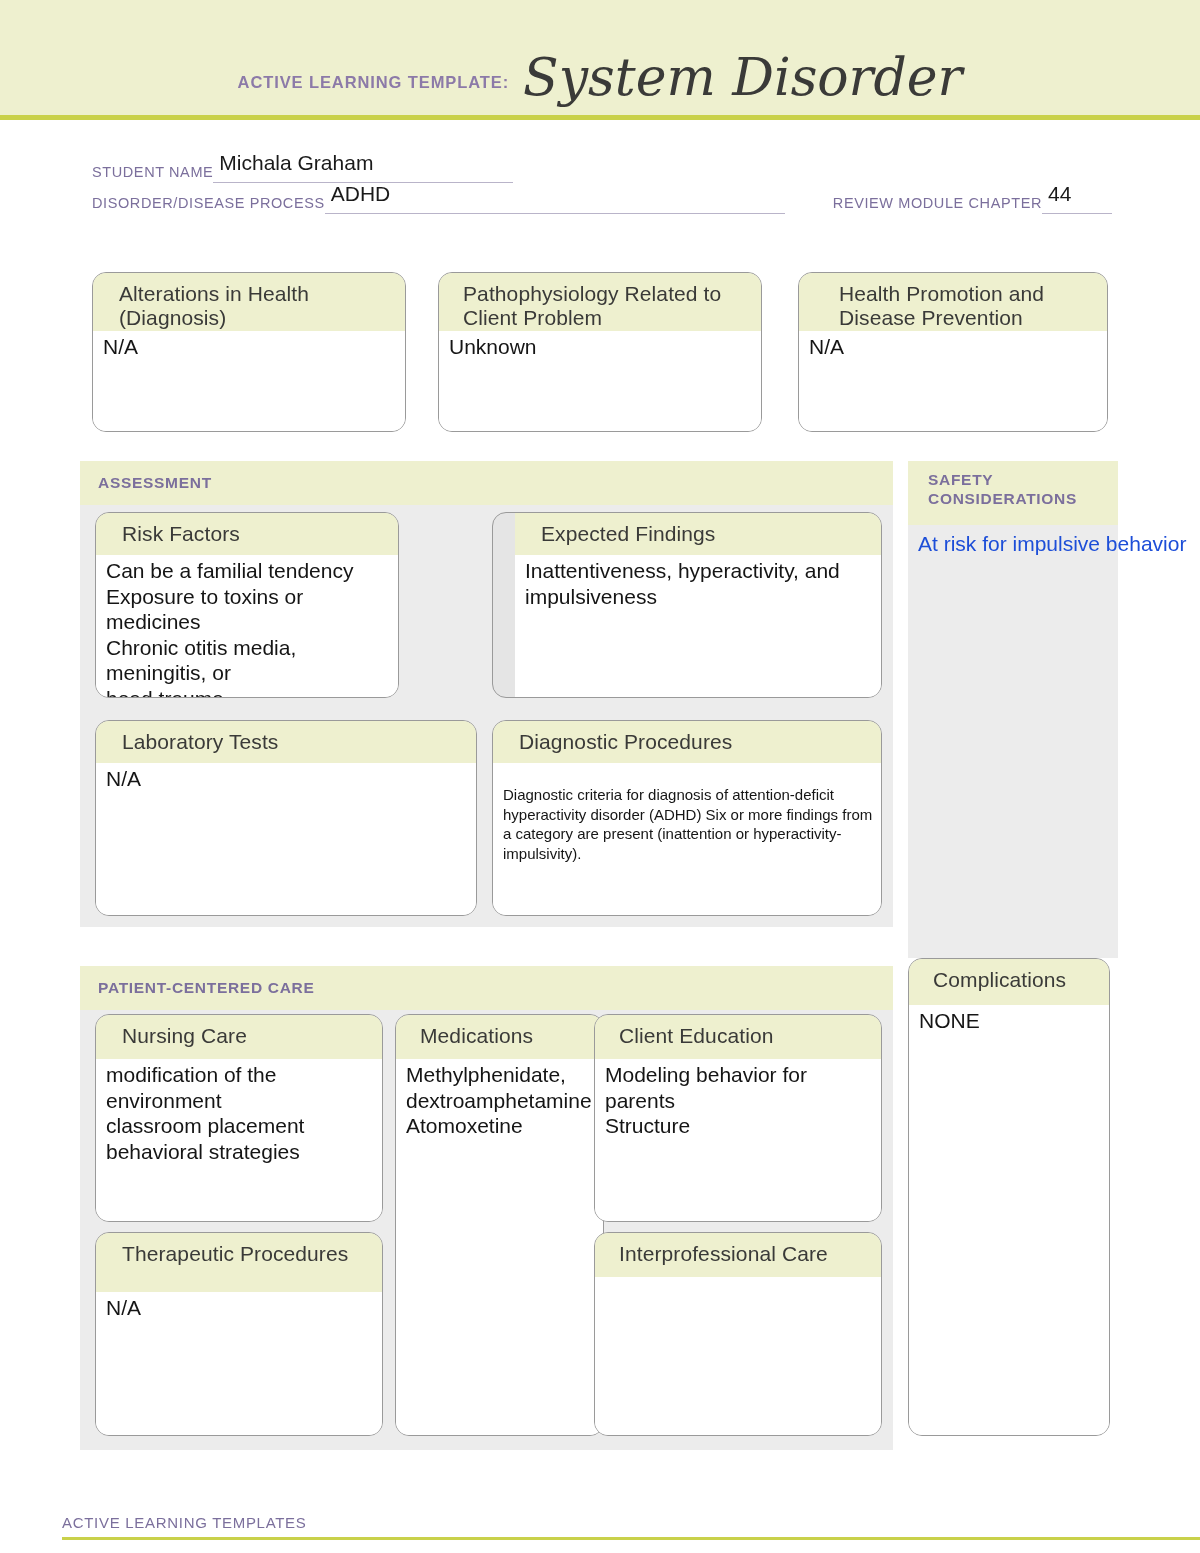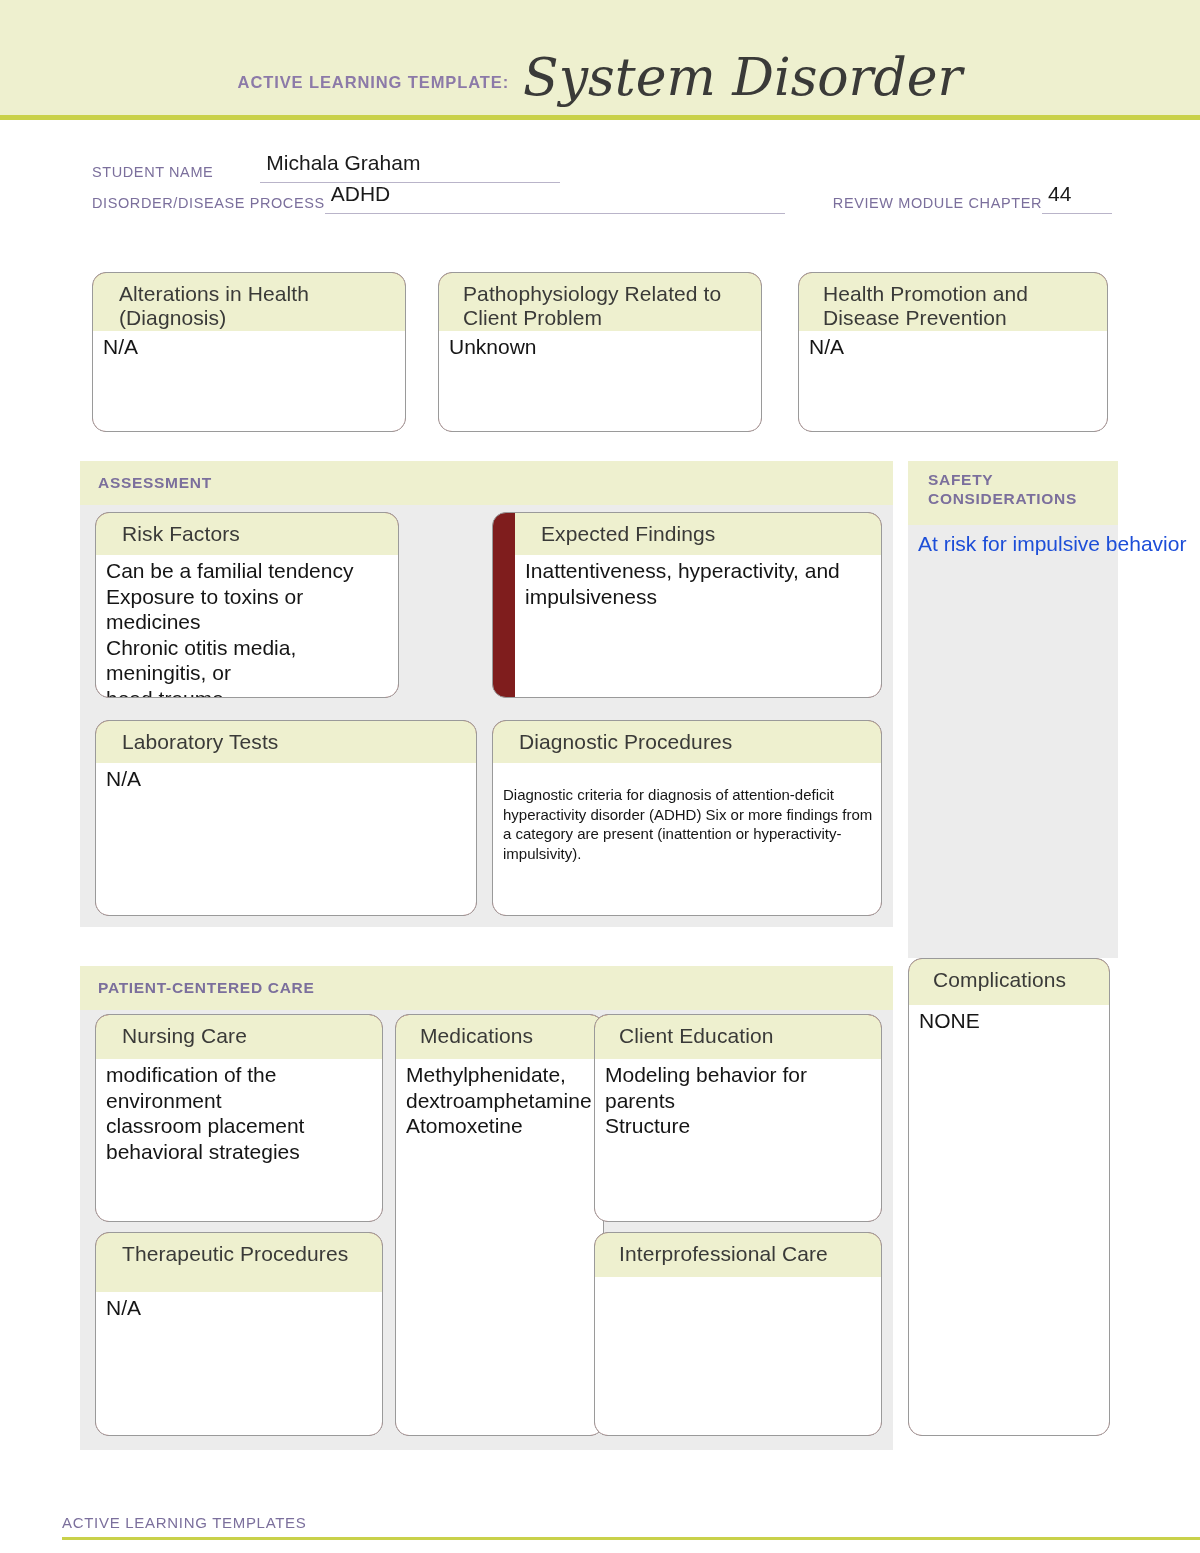--- a/index.html
+++ b/index.html
@@ -85,29 +85,29 @@
     white-space: nowrap;
     padding: 0 6px 1px 6px;
     line-height: 1;
   }
   .info-line {
     border-bottom: 1px solid #b9b4c9;
     flex: 0 0 auto;
     height: 100%;
     box-sizing: border-box;
   }
-  .fill-name   { width: 300px; margin-left: 47px; }
+  .fill-name   { width: 300px; }
   .fill-disord { width: 460px; }
   .fill-chap   { width: 70px; }
   .spacer-mid  { flex: 1 1 auto; }
 
   
   .card {
     position: absolute;
-    background: #7f1d1d;
+    background: #e5e5e5;
     border: 1.6px solid #9a9a9a;
     border-radius: 14px;
     box-sizing: border-box;
     overflow: hidden;
   }
   .card-head {
     background: #eef0cf;
     box-sizing: border-box;
     padding: 9px 0 8px 26px;
     color: #3a3a38;
@@ -209,21 +209,21 @@
   <div class="card-body" style="height:100px;">N/A</div>
 </div>
 
 <div class="card" style="left:438px; top:272px; width:324px; height:160px;">
   <div class="card-head" style="height:58px; padding-left:24px;">Pathophysiology Related
 to Client Problem</div>
   <div class="card-body" style="height:100px;">Unknown</div>
 </div>
 
 <div class="card" style="left:798px; top:272px; width:310px; height:160px;">
-  <div class="card-head" style="height:58px; padding-left:24px;">Health Promotion and
+  <div class="card-head" style="height:58px; padding-left:40px;">Health Promotion and
 Disease Prevention</div>
   <div class="card-body" style="height:100px;">N/A</div>
 </div>
 
 <div class="panel" style="left:80px; top:461px; width:813px; height:466px;">
   <div class="panel-head" style="height:44px;">ASSESSMENT</div>
 </div>
 
 <div class="card" style="left:95px; top:512px; width:304px; height:186px;">
   <div class="card-head" style="height:42px;">Risk Factors</div>

